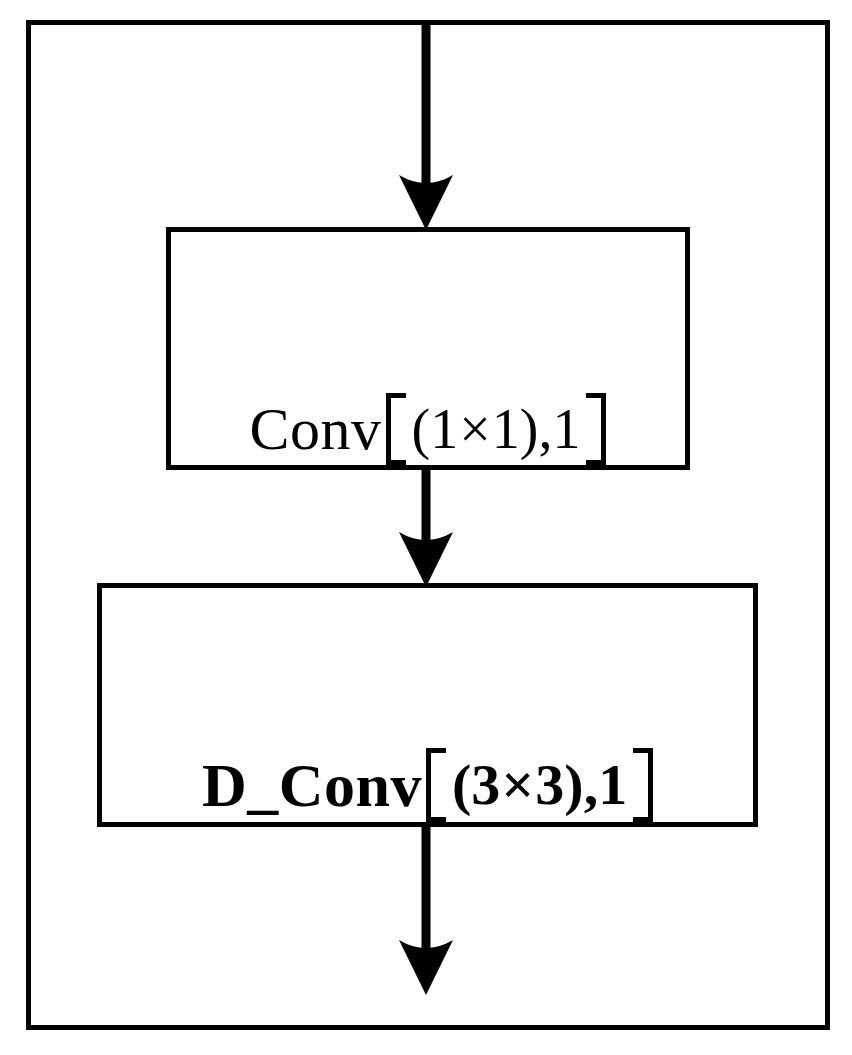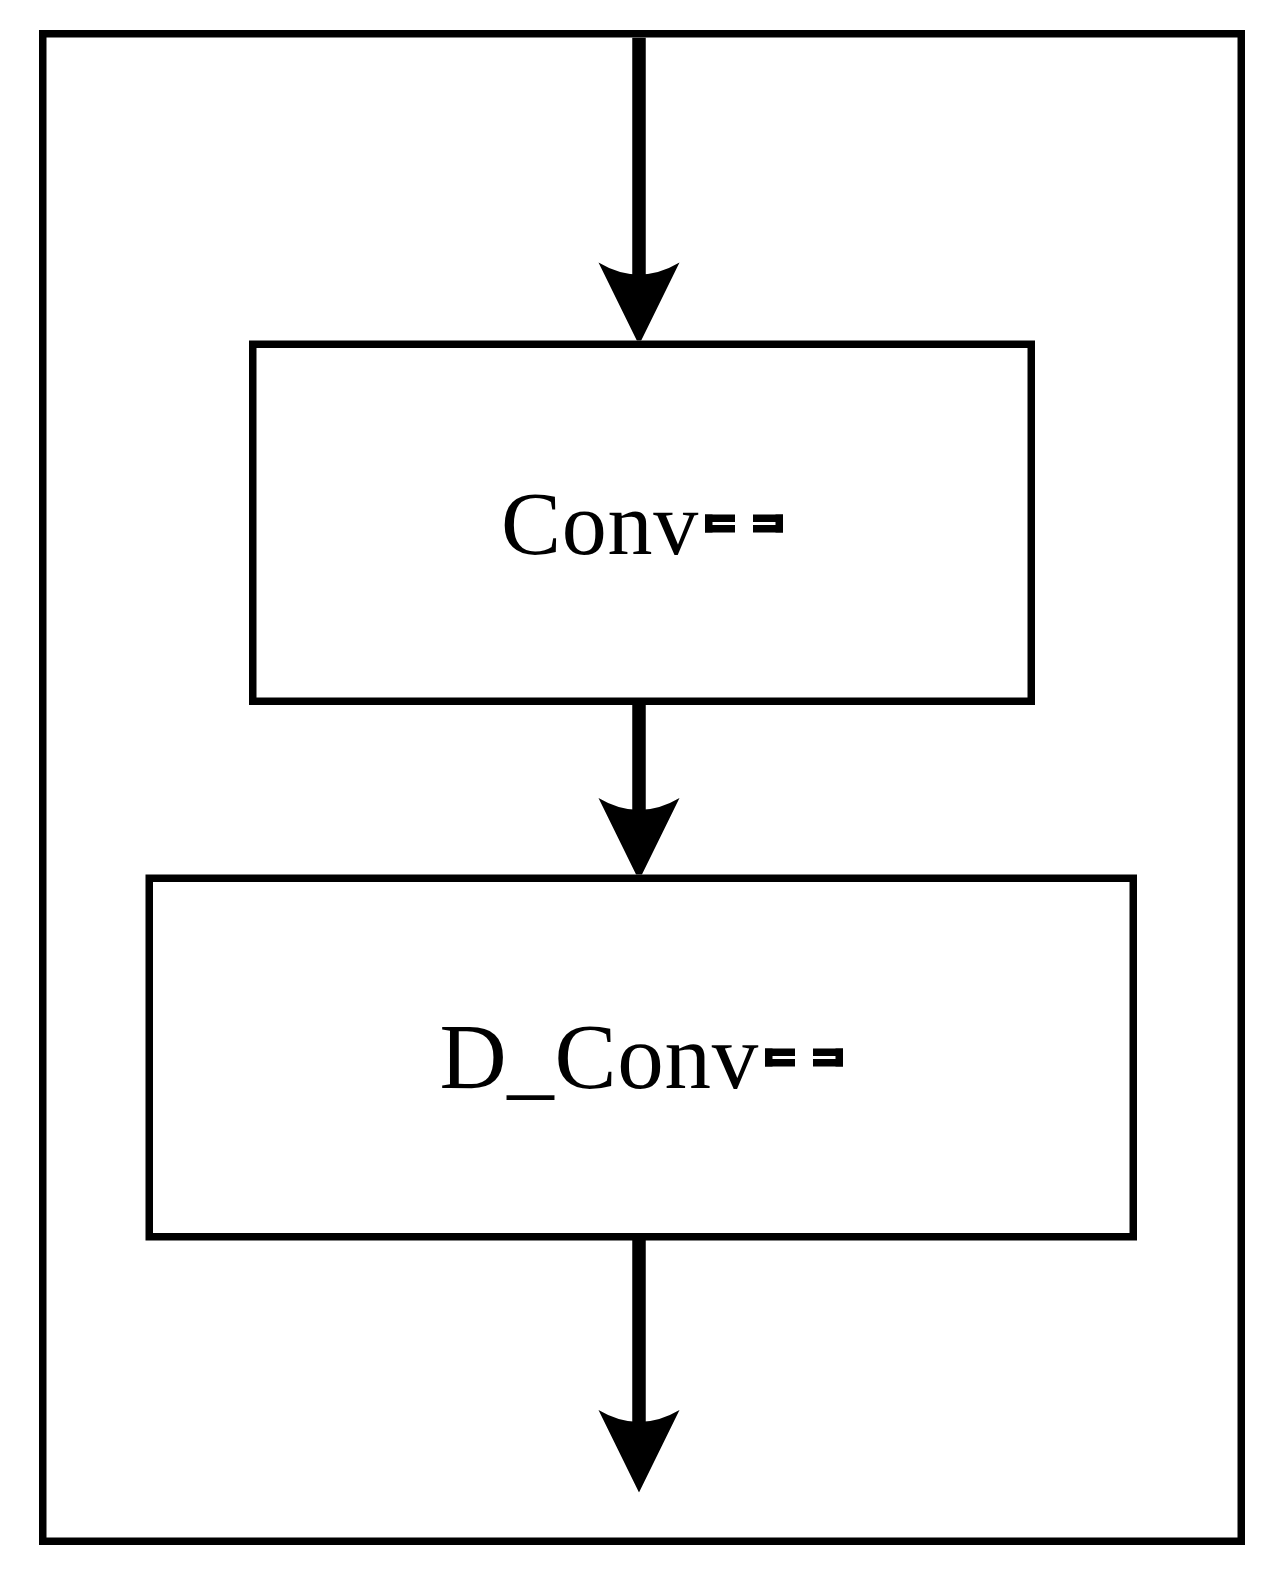--- a/index.html
+++ b/index.html
@@ -37,34 +37,35 @@
     background: #ffffff;
   }
 
   
   .op-block {
     position: absolute;
     box-sizing: border-box;
     border: 5px solid #000000;
     background: #ffffff;
     display: flex;
-    align-items: center;
+    align-items: flex-end;
     justify-content: center;
   }
   #block-conv {
     left: 166px;
     top: 227px;
     width: 524px;
     height: 243px;
   }
   #block-dconv {
     left: 97px;
     top: 583px;
     width: 661px;
     height: 244px;
+    font-weight: bold;
   }
 
   
   .formula {
     display: flex;
     align-items: center;
     justify-content: center;
     white-space: nowrap;
     line-height: 1;
   }
@@ -138,37 +139,39 @@
     <line x1="28" y1="0" x2="28" y2="178" stroke="#000000" stroke-width="9"></line>
     <path d="M 1 150 Q 28 166 55 150 L 28 205 Z" fill="#000000"></path>
   </svg>
 
   <div class="op-block" id="block-conv">
     <div class="formula">
       <span class="op-name">Conv</span>
       <span class="matrix">
         <span class="bracket bracket-left"></span>
         <span class="matrix-rows">
+          <span class="matrix-row"><span>(</span><span>1</span><span class="times-sym">×</span><span>1</span><span>)</span><span>,</span><span>1</span></span>
         </span>
         <span class="bracket bracket-right"></span>
       </span>
     </div>
   </div>
 
   <svg class="arrow" id="arrow-middle" viewBox="0 0 56 121">
     <line x1="28" y1="0" x2="28" y2="94" stroke="#000000" stroke-width="9"></line>
     <path d="M 1 66 Q 28 82 55 66 L 28 121 Z" fill="#000000"></path>
   </svg>
 
   <div class="op-block" id="block-dconv">
     <div class="formula">
       <span class="op-name">D_Conv</span>
       <span class="matrix">
         <span class="bracket bracket-left"></span>
         <span class="matrix-rows">
+          <span class="matrix-row"><span>(</span><span>3</span><span class="times-sym">×</span><span>3</span><span>)</span><span>,</span><span>1</span></span>
         </span>
         <span class="bracket bracket-right"></span>
       </span>
     </div>
   </div>
 
   <svg class="arrow" id="arrow-output" viewBox="0 0 56 172">
     <line x1="28" y1="0" x2="28" y2="145" stroke="#000000" stroke-width="9"></line>
     <path d="M 1 117 Q 28 133 55 117 L 28 172 Z" fill="#000000"></path>
   </svg>

